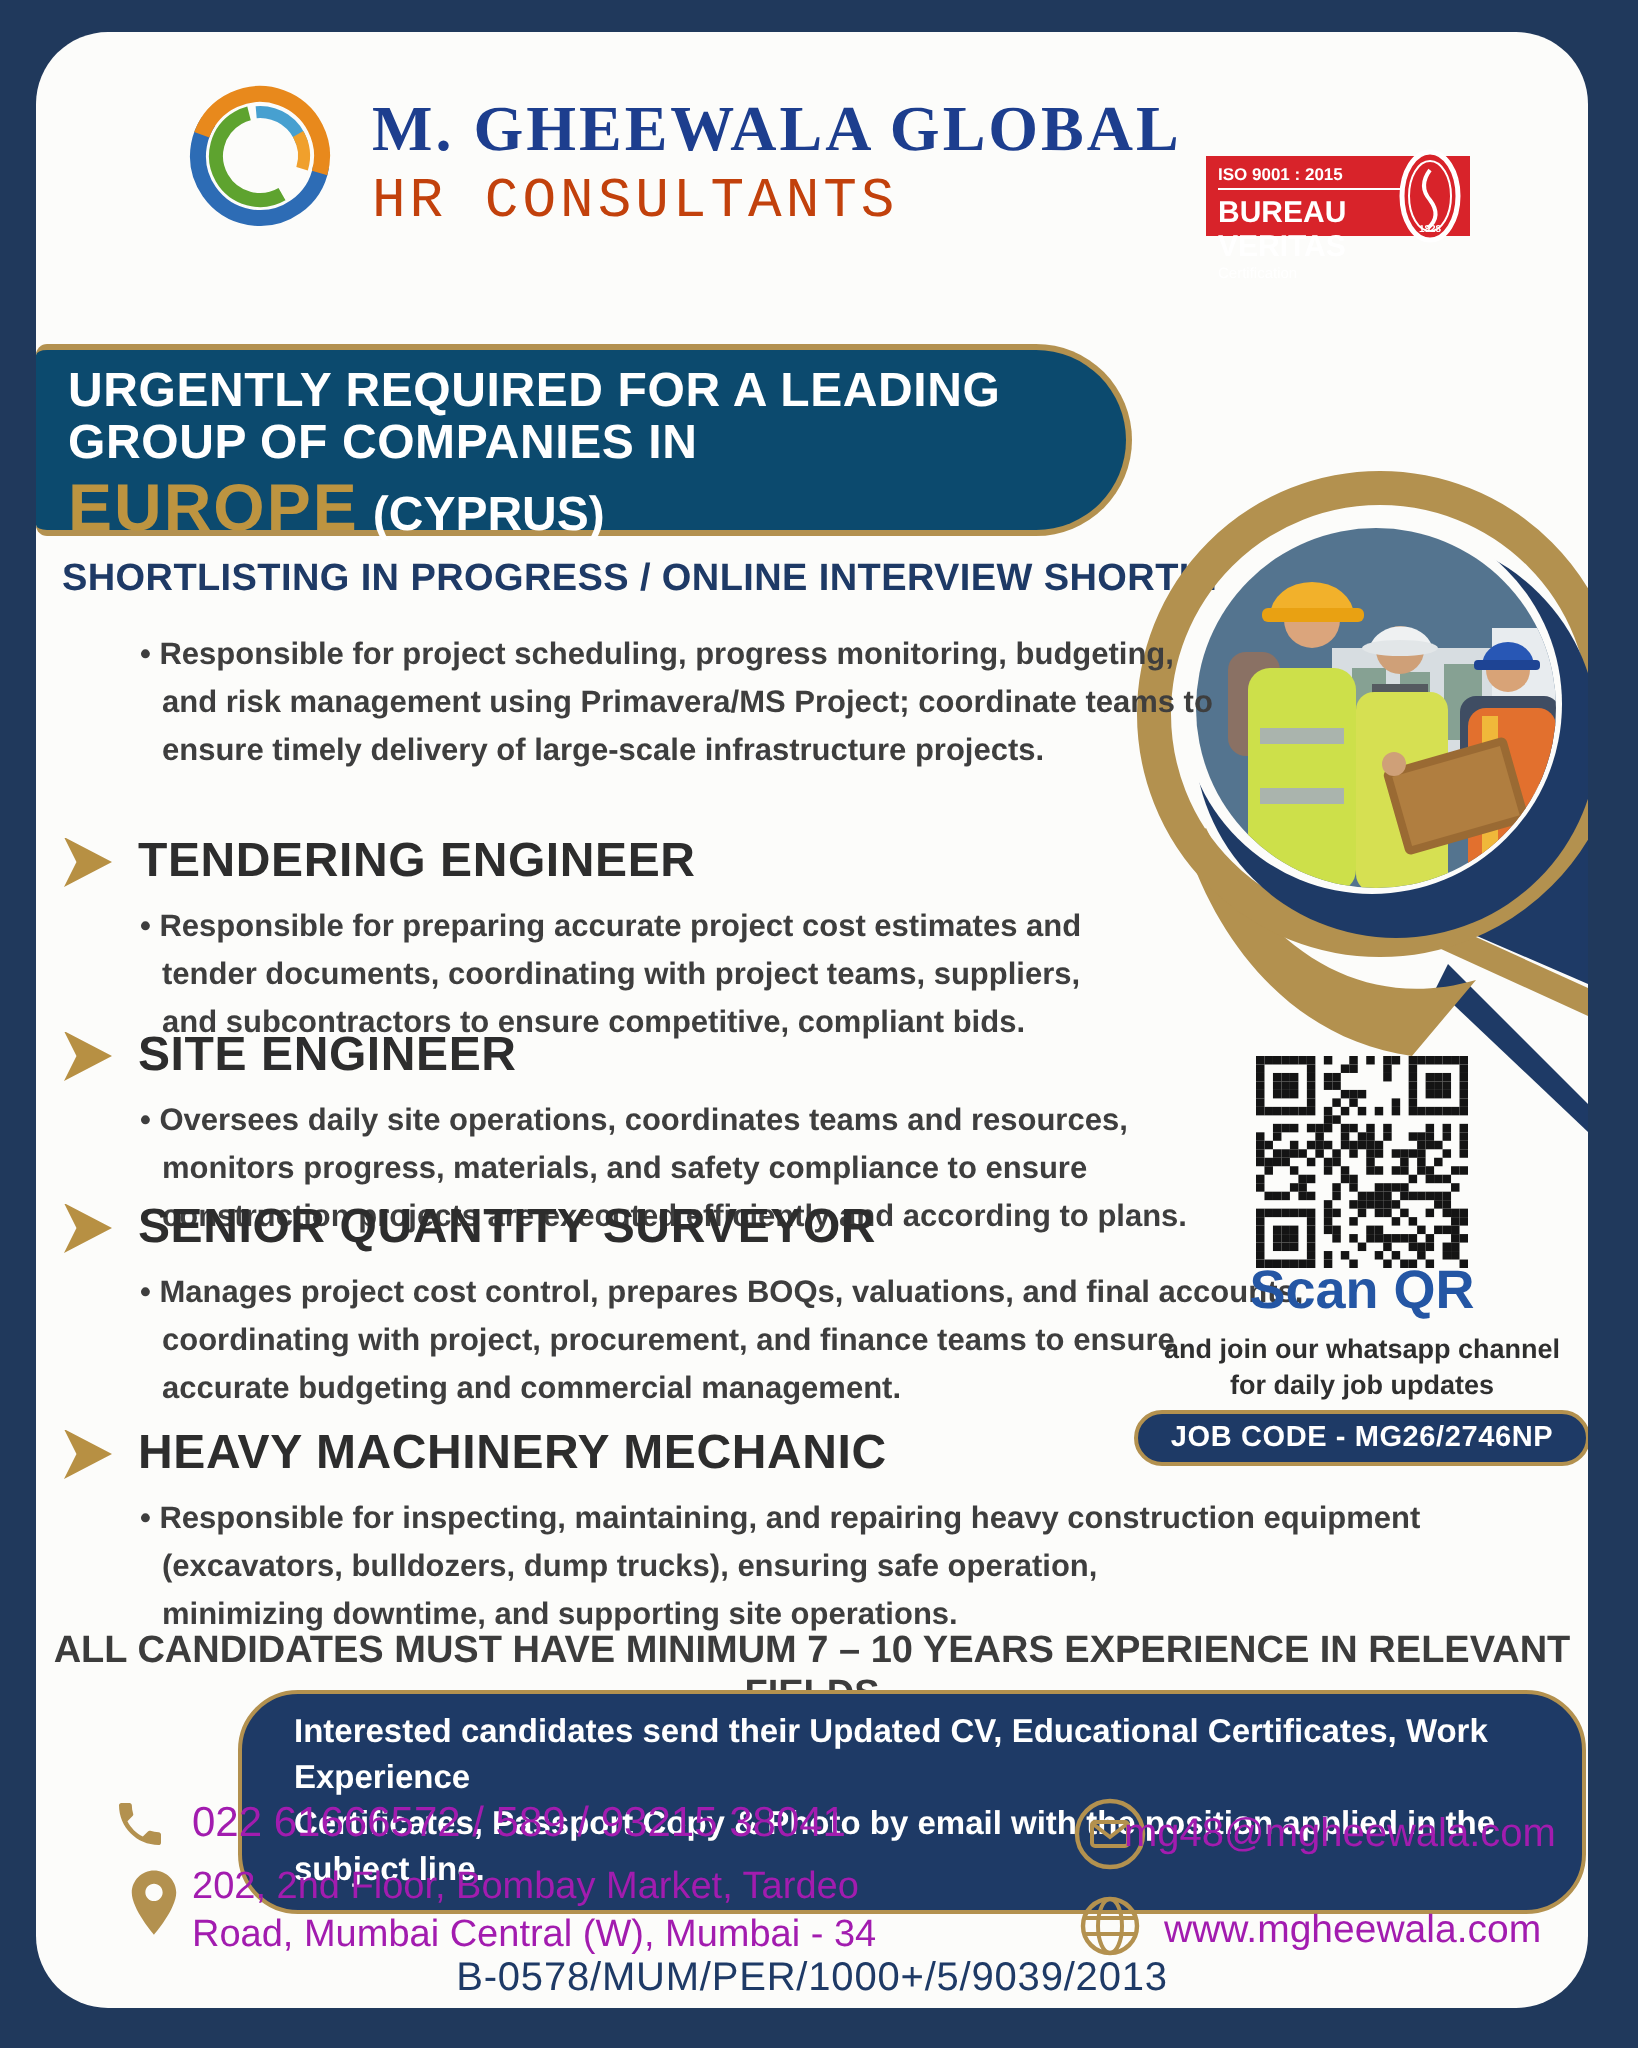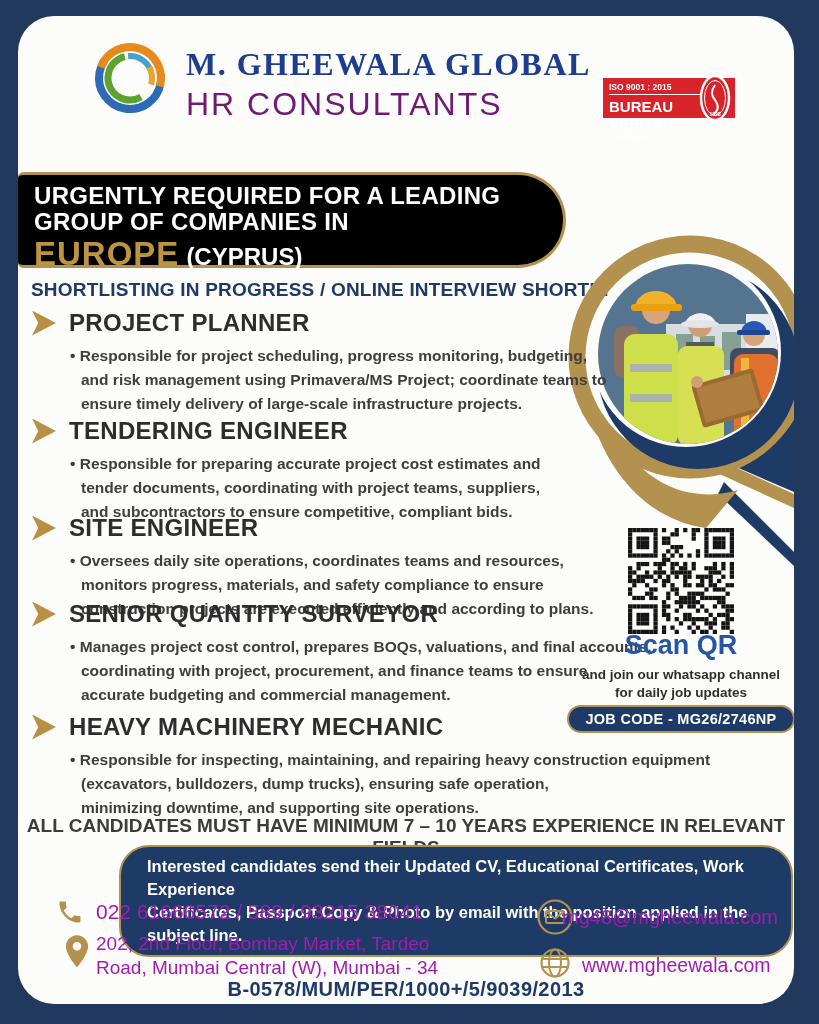--- a/index.html
+++ b/index.html
@@ -5,33 +5,33 @@
   * { margin:0; padding:0; box-sizing:border-box; }
   html,body { width:819px; height:1024px; }
   body { position:relative; background:#20395c; font-family:"Liberation Sans",sans-serif; overflow:hidden; }
   .card { position:absolute; left:18px; top:16px; width:776px; height:988px;
           background:#fcfcfa; border-radius:36px; overflow:hidden; }
   .abs { position:absolute; }
 
   
   .brand1 { left:168px; top:30px; font-family:"Liberation Serif",serif; font-weight:bold;
             font-size:32px; letter-spacing:1.5px; color:#1d3e8e; }
-  .brand2 { left:168px; top:70px; font-family:Liberation Sans, sans-serif;
-            font-size:32px; letter-spacing:2px; color:#701a75; }
+  .brand2 { left:168px; top:70px; font-family:Liberation Mono, monospace;
+            font-size:28px; letter-spacing:2px; color:#c2410c; }
   .tagline { left:200px; top:116px; width:400px; text-align:center; font-style:italic;
              font-weight:bold; font-size:21px; color:#1c1c1c; }
   .iso { left:585px; top:62px; width:132px; height:40px; background:#d8232a; color:#fff;
          padding:4px 6px; }
   .iso .l1 { font-size:8.5px; font-weight:bold; border-bottom:1px solid #fff; padding-bottom:2px; }
   .iso .l2 { font-size:15px; font-weight:bold; margin-top:3px; }
   .iso .l3 { font-size:7.5px; }
   .iso-seal { position:absolute; right:3px; top:-4px; }
 
   
-  .banner { left:0; top:156px; width:548px; height:96px; background:#000000;
+  .banner { left:0; top:156px; width:548px; height:96px; background:#0c4a6e;
             border:3px solid #b3914f; border-left:none; border-radius:6px 52px 52px 6px;
             padding:8px 0 0 16px; }
   .banner .bl { color:#fff; font-weight:bold; font-size:24px; line-height:26px; letter-spacing:.3px; }
   .banner .hl { color:#bd9440; font-weight:bold; font-size:33px; letter-spacing:1px; margin-right:7px; }
   .banner .sx { color:#fff; font-weight:bold; font-size:24px; }
   .subhead { left:13px; top:263px; font-size:19px; font-weight:bold; color:#1e3a66; letter-spacing:.2px; }
 
   
   .job { position:absolute; left:14px; }
   .job-head { display:flex; align-items:center; gap:13px; }
@@ -48,21 +48,21 @@
                 font-size:16.5px; font-weight:bold; line-height:1.4; text-align:left;
                 white-space:pre-line;margin-left:45px; }
 
   
   .contact-text { color:#a21caf; font-weight:normal; }
   .phone-text { left:78px; top:884px; font-size:21px; }
   .email-text { left:544px; top:890px; font-size:20px; }
   .addr-text { left:78px; top:916px; width:360px; font-size:19px; line-height:1.27; white-space:pre-line; }
   .web-text { left:564px; top:938px; font-size:19.5px; }
   .license { left:0; top:962px; width:776px; text-align:center; font-size:20px;
-             font-weight:bold; color:#1e3a66; letter-spacing:.4px; }
+             font-weight:normal; color:#1e3a66; letter-spacing:.4px; }
 
   
   .scan-label { left:560px; top:614px; width:206px; text-align:center; font-size:27px;
                 font-weight:bold; color:#2456a4; }
   .scan-sub { left:548px; top:650px; width:230px; text-align:center; font-size:13.5px;
               font-weight:bold; color:#2f2f2f; line-height:1.35; white-space:pre-line; }
   .job-code { left:549px; top:689px; width:228px; background:#1e3a66; color:#fff;
               border:2px solid #b3914f; border-radius:15px; text-align:center;
               font-size:14.5px; font-weight:bold; letter-spacing:.3px; padding:4px 0; }
 </style>
@@ -147,24 +147,20 @@
       <rect x="130" y="170" width="46" height="100" rx="9" fill="#d6e052"></rect>
       <g transform="rotate(-16 180 222)">
         <rect x="148" y="200" width="64" height="44" rx="3" fill="#9a6a33"></rect>
         <rect x="152" y="204" width="56" height="36" fill="#b07e40"></rect>
       </g>
       <circle cx="149" cy="206" r="6" fill="#cfa078"></circle>
     </g>
   </svg>
 
   <div class="job" style="top:293px">
-    <div class="job-head">
-      <span class="arrow"></span>
-      <h2 class="job-title">PROJECT PLANNER</h2>
-    </div>
     <p class="job-desc" style="width:560px">• Responsible for project scheduling, progress monitoring,  budgeting,
 and risk management using Primavera/MS Project; coordinate teams to
 ensure timely delivery of large-scale infrastructure projects.</p>
   </div>
 
   <div class="job" style="top:401px">
     <div class="job-head">
       <span class="arrow"></span>
       <h2 class="job-title">TENDERING ENGINEER</h2>
     </div>

